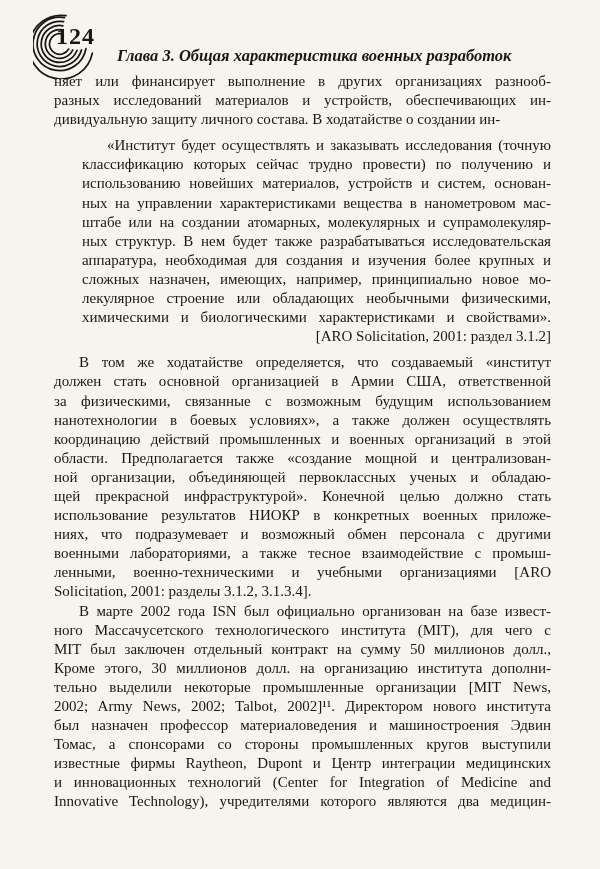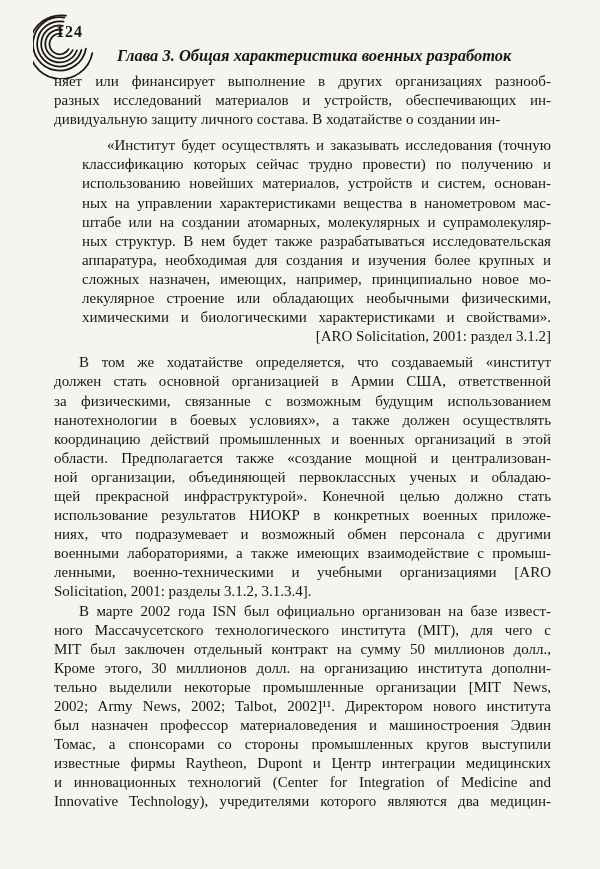--- a/index.html
+++ b/index.html
@@ -15,21 +15,21 @@
     color:var(--ink);
     font-family:"Liberation Serif","DejaVu Serif",serif;
     overflow:hidden;
   }
   
   .logo{position:absolute;left:33px;top:13px;width:80px;height:66px;}
   .arcs{position:absolute;left:0;top:0;width:78px;height:66px;}
   .arcs path{fill:none;stroke:var(--ink);stroke-width:1.7;stroke-linecap:round;}
   .pagenum{
     position:absolute;left:23px;top:10px;
-    font-size:16px;font-weight:700;letter-spacing:1px;
+    font-size:24px;font-weight:700;letter-spacing:1px;
     font-style:normal;
   }
   .chapter{
     position:absolute;left:117px;top:31px;width:440px;
     font-size:16.5px;font-weight:700;font-style:italic;
     white-space:nowrap;
     margin-top:15px;
   }
   
   .content{
@@ -94,21 +94,21 @@
         <div class="line">В том же ходатайстве определяется, что создаваемый «институт</div>
         <div class="line">должен стать основной организацией в Армии США, ответственной</div>
         <div class="line">за физическими, связанные с возможным будущим использованием</div>
         <div class="line">нанотехнологии в боевых условиях», а также должен осуществлять</div>
         <div class="line">координацию действий промышленных и военных организаций в этой</div>
         <div class="line">области. Предполагается также «создание мощной и централизован-</div>
         <div class="line">ной организации, объединяющей первоклассных ученых и обладаю-</div>
         <div class="line">щей прекрасной инфраструктурой». Конечной целью должно стать</div>
         <div class="line">использование результатов НИОКР в конкретных военных приложе-</div>
         <div class="line">ниях, что подразумевает и возможный обмен персонала с другими</div>
-        <div class="line">военными лабораториями, а также имеющих взаимодействие с промыш-</div>
+        <div class="line">военными лабораториями, а также тесное взаимодействие с промыш-</div>
         <div class="line">ленными, военно-техническими и учебными организациями [ARO</div>
         <div class="line">Solicitation, 2001: разделы 3.1.2, 3.1.3.4].</div>
       </div>
 
     <div class="para indent lastjust">
         <div class="line">В марте 2002 года ISN был официально организован на базе извест-</div>
         <div class="line">ного Массачусетского технологического института (MIT), для чего с</div>
         <div class="line">MIT был заключен отдельный контракт на сумму 50 миллионов долл.,</div>
         <div class="line">Кроме этого, 30 миллионов долл. на организацию института дополни-</div>
         <div class="line">тельно выделили некоторые промышленные организации [MIT News,</div>

